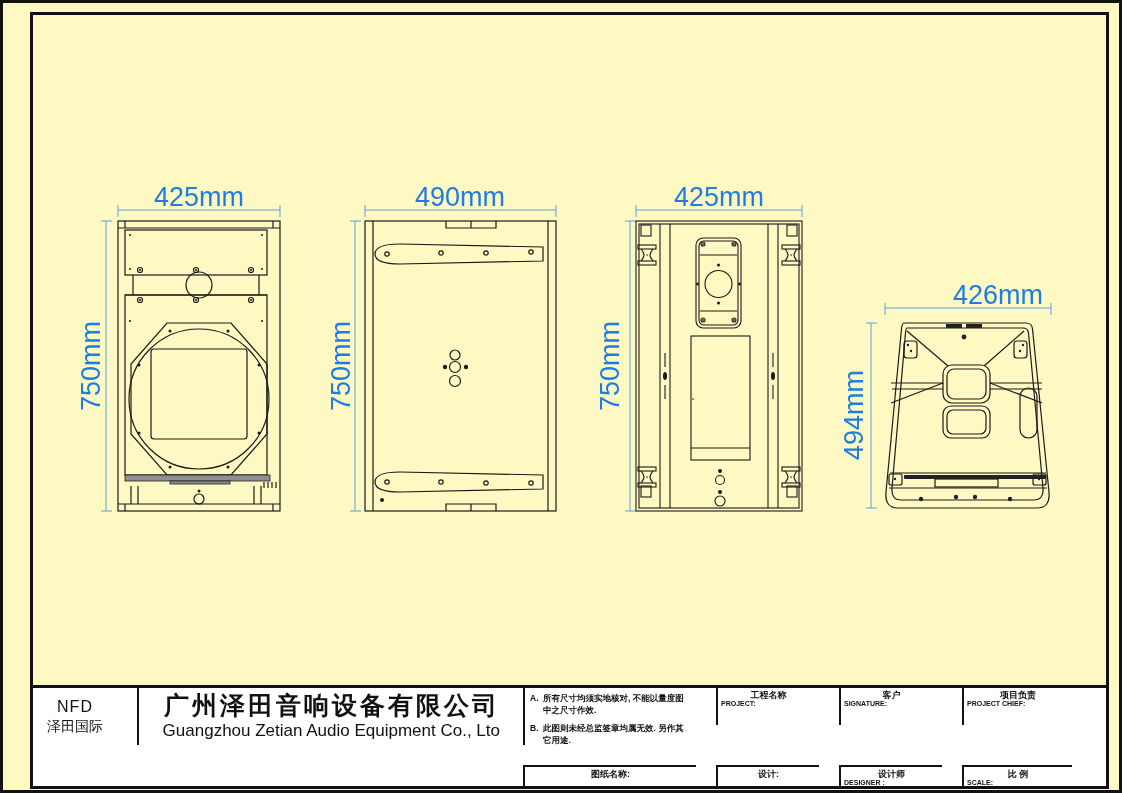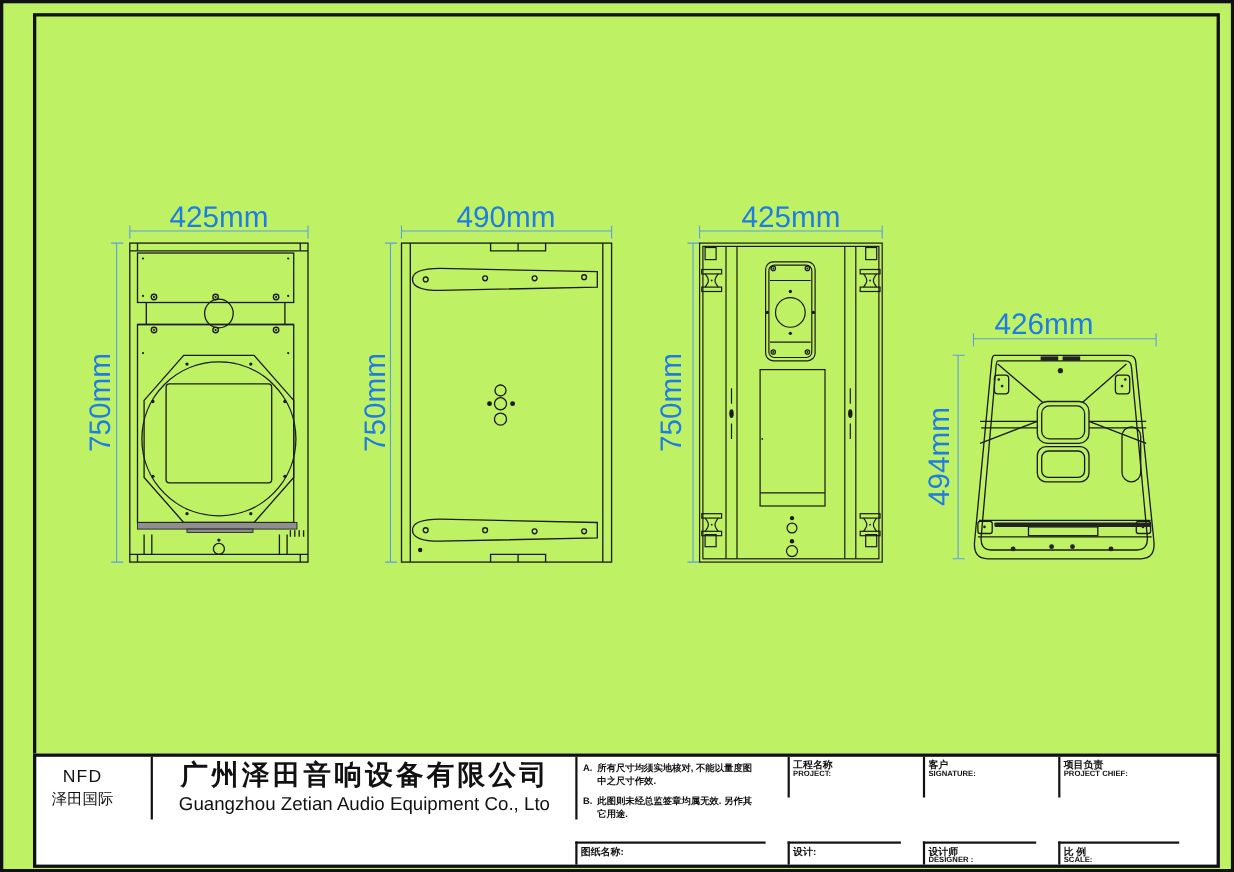--- a/index.html
+++ b/index.html
@@ -1,17 +1,17 @@
 <!DOCTYPE html>
 <html><head>
 <meta charset="utf-8">
 <style>
   html,body{margin:0;padding:0;background:#e8e8e8;}
   .sheet{
-    position:relative;width:1122px;height:793px;background:#bef264;
+    position:relative;width:1122px;height:793px;background:#fef9c3;
     font-family:"Liberation Sans","DejaVu Sans",sans-serif;color:#111;
     border:3px solid #111;box-sizing:border-box;overflow:hidden;
   }
   .inner-frame{
     position:absolute;left:27px;top:9px;width:1079px;height:768px;
     border:3px solid #111;box-sizing:border-box;
   }
   .view-svg{position:absolute;}
   .dim-label{
     position:absolute;color:#1f7ce4;font-size:27px;line-height:28px;
@@ -26,21 +26,21 @@
     border-right:3px solid #111;border-bottom:3px solid #111;
     box-sizing:border-box;display:grid;
     grid-template-columns:84px 366px 173px 103px 103px 110px 1fr;
     grid-template-rows:37px 1fr;
     gap:20px;
   }
   .cell{border-left:2px solid #111;box-sizing:border-box;padding:2px 3px;overflow:hidden;}
   .cell.first{border-left:none;}
   .cell.span2{grid-row:1 / 3;}
   .cell.row2{border-top:2px solid #111;}
-  .lbl-cn{display:block;font-size:9px;font-weight:bold;line-height:1.15;}
+  .lbl-cn{display:block;font-size:9px;font-weight:bold;line-height:1.15;text-align:center;}
   .lbl-en{display:block;font-size:7px;font-weight:bold;line-height:1.2;letter-spacing:0px;}
   .logo-cell{display:flex;flex-direction:column;align-items:center;justify-content:center;}
   .logo-brand{font-size:16px;letter-spacing:1px;}
   .logo-cn{font-size:14px;margin-top:2px;font-family:Liberation Mono, monospace;}
   .company-cell{display:flex;flex-direction:column;align-items:flex-end;justify-content:center;}
   .company-cn{font-family:"Liberation Serif","DejaVu Serif",serif;font-weight:bold;font-size:25px;letter-spacing:3px;line-height:1.1;white-space:nowrap;}
   .company-en{font-size:17px;margin-top:2px;white-space:nowrap;}
   .notes-cell{padding:4px 5px;}
   .note-row{display:flex;font-size:8.5px;font-weight:bold;line-height:1.45;margin-bottom:5px;}
   .note-marker{width:13px;flex:none;}
@@ -300,21 +300,21 @@
 
   <div class="dim-label dim-label-h" style="left:140px;top:180px">425mm</div>
   <div class="dim-label dim-label-v" style="left:28px;top:349px">750mm</div>
 
   <div class="dim-label dim-label-h" style="left:401px;top:180px">490mm</div>
   <div class="dim-label dim-label-v" style="left:278px;top:349px">750mm</div>
 
   <div class="dim-label dim-label-h" style="left:660px;top:180px">425mm</div>
   <div class="dim-label dim-label-v" style="left:547px;top:349px">750mm</div>
 
-  <div class="dim-label dim-label-h" style="left:890px;top:278px">426mm</div>
+  <div class="dim-label dim-label-h" style="left:939px;top:278px">426mm</div>
   <div class="dim-label dim-label-v" style="left:791px;top:398px">494mm</div>
 
   <div class="titleblock">
 
     <div class="cell first span2 logo-cell">
       <span class="logo-brand">NFD</span>
       <span class="logo-cn">泽田国际</span>
     </div>
 
     <div class="cell span2 company-cell">

